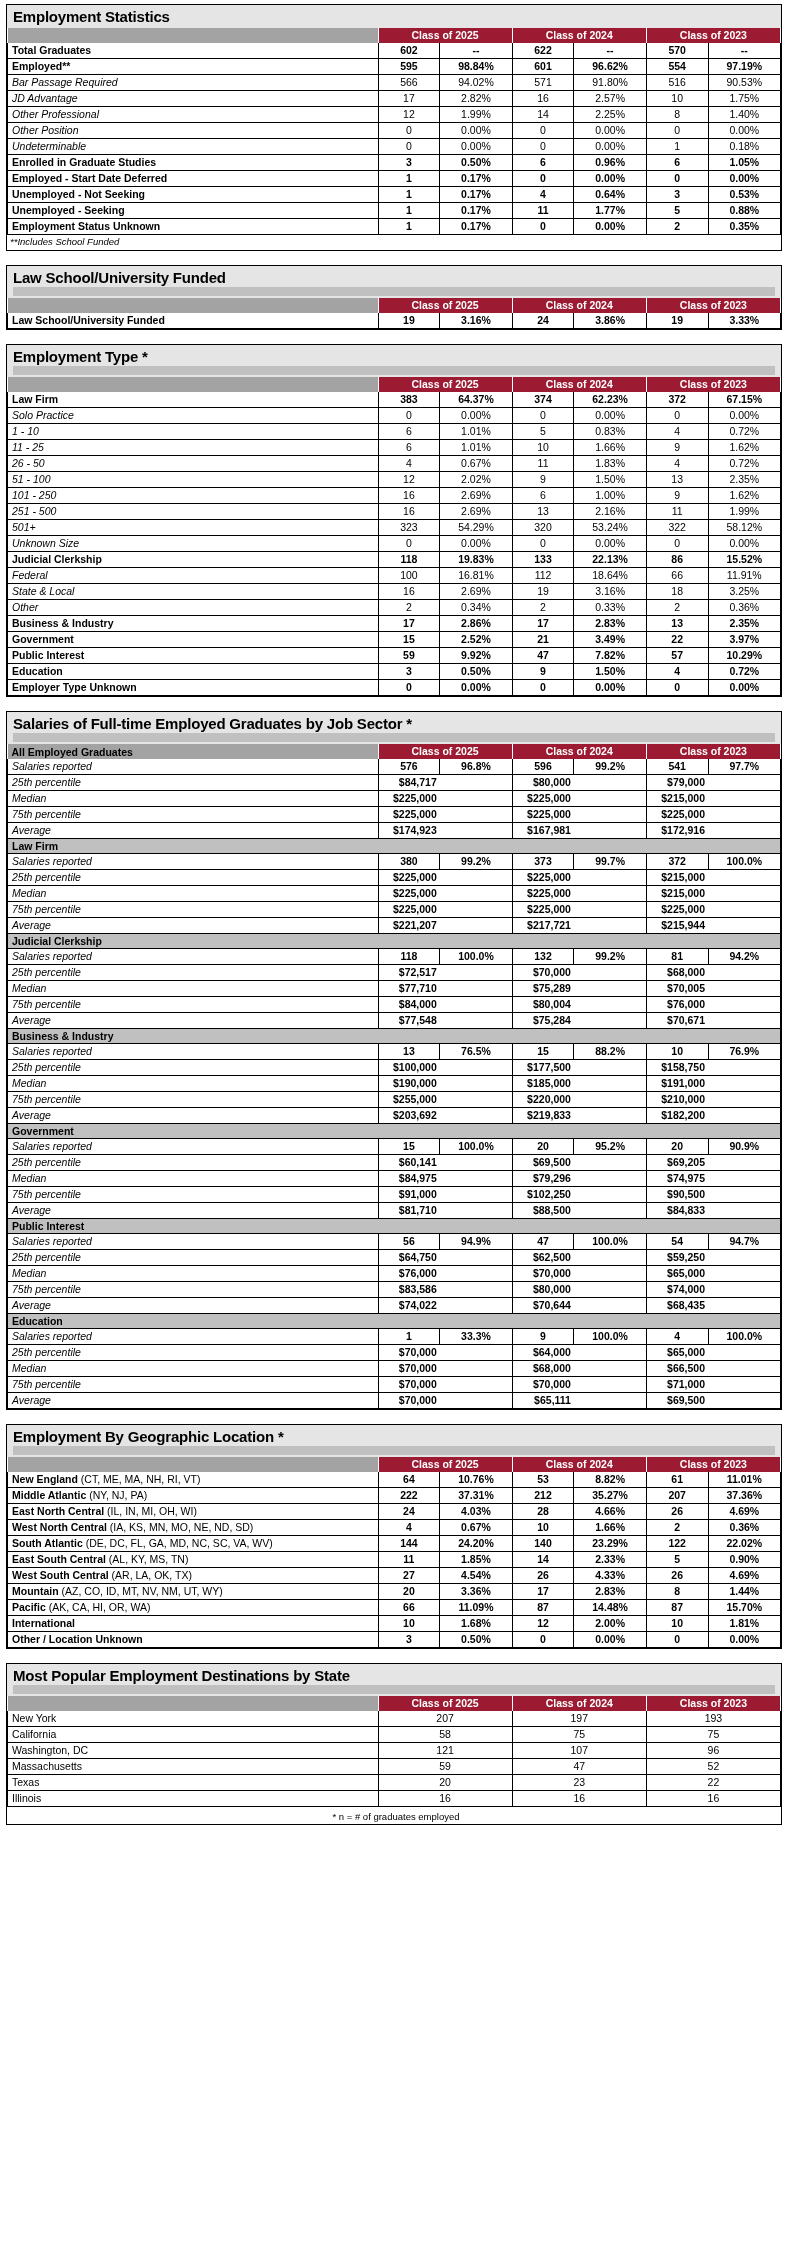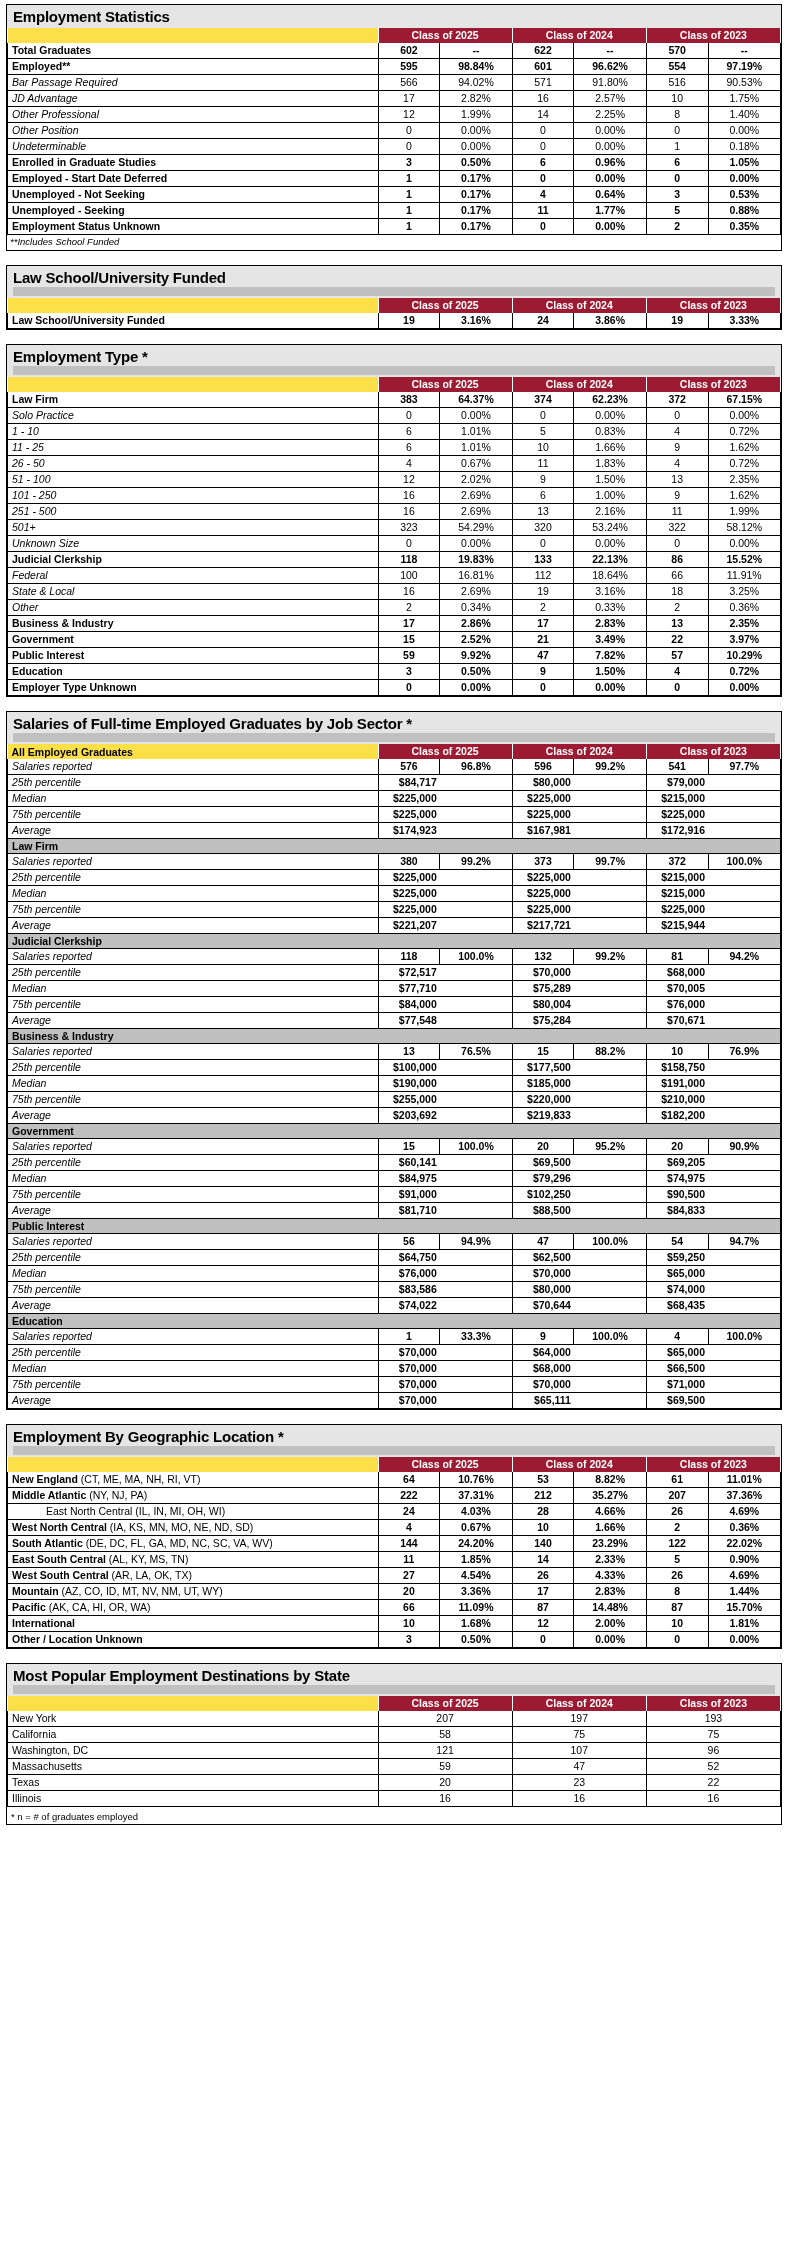--- a/index.html
+++ b/index.html
@@ -7,35 +7,35 @@
   .page{width:788px;box-sizing:border-box;padding:4px 6px 6px 6px;}
   .panel{border:1px solid #000;margin-bottom:14px;background:#ffffff;}
   .panel-head{background:#e5e5e5;padding:3px 6px 2px 6px;}
   .panel-title{font-size:15px;font-weight:bold;color:#000;letter-spacing:-0.2px;line-height:18px;}
   .spacer-grey{background:#c0c0c0;height:9px;}
   table{border-collapse:collapse;width:100%;table-layout:fixed;font-size:10px;padding-left:16px;}
   col.c-label{width:348px;}
   col.c-n{width:58px;}
   col.c-p{width:68px;}
   th,td{padding:0;margin:0;}
-  .hdr-blank{background:#fde047;border:none;}
+  .hdr-blank{background:#a3a3a3;border:none;}
   .hdr-year{background:#9c1b32;color:#fff;font-weight:bold;font-size:10.5px;text-align:center;
             border-left:1px solid #fff;border-right:1px solid #fff;height:15px;line-height:15px;}
   tr.r td{border-bottom:1px solid #000;border-right:1px solid #000;height:15px;line-height:15px;}
   tr.r td:first-child{border-left:1px solid #000;}
   td.lbl{text-align:left;padding-left:4px;font-size:10.5px;}
   td.num{text-align:center;font-size:10.5px;}
   td.pct{text-align:center;font-size:10.5px;}
   .bold td{font-weight:bold;}
   .ital td.lbl{font-style:italic;font-weight:normal;}
   .ital td.num,.ital td.pct{font-weight:normal;}
   .indent{padding-left:14px;}
   .thick-bot td{border-bottom:2px solid #000;}
   .footnote{font-size:9.5px;font-style:italic;padding:1px 0 3px 3px;}
-  .footnote-plain{font-size:9.5px;padding:4px 0 2px 4px;}
+  .footnote-plain{font-size:9.5px;padding:4px 0 2px 4px;text-align:center;}
   .sec-band td{background:#c0c0c0;font-weight:bold;font-size:10.5px;text-align:left;padding-left:4px;
                border-bottom:1px solid #000;border-right:none;height:14px;line-height:14px;}
   .sec-band td:first-child{border-left:1px solid #000;}
   .sec-band td:last-child{border-right:1px solid #000;}
   td.money{text-align:right;padding-right:3px;font-weight:bold;font-size:10.5px;border-right:none !important;}
   td.money-blank{border-right:1px solid #000;}
   .geo-sub{font-weight:normal;}
 </style>
 </head>
 <body>
@@ -811,21 +811,21 @@
           <tr class="r bold">
             <td class="lbl" style="font-weight: normal;"><span style="font-weight: bold;">Middle Atlantic</span><span class="geo-sub"> (NY, NJ, PA)</span></td>
             <td class="num">222</td>
             <td class="pct">37.31%</td>
             <td class="num">212</td>
             <td class="pct">35.27%</td>
             <td class="num">207</td>
             <td class="pct">37.36%</td>
           </tr>
           <tr class="r bold">
-            <td class="lbl" style="font-weight: normal;"><span style="font-weight: normal; margin-left: 34px;">East North Central</span><span class="geo-sub"> (IL, IN, MI, OH, WI)</span></td>
+            <td class="lbl" style="font-weight: normal;"><span style="font-weight: bold;">East North Central</span><span class="geo-sub"> (IL, IN, MI, OH, WI)</span></td>
             <td class="num">24</td>
             <td class="pct">4.03%</td>
             <td class="num">28</td>
             <td class="pct">4.66%</td>
             <td class="num">26</td>
             <td class="pct">4.69%</td>
           </tr>
           <tr class="r bold">
             <td class="lbl" style="font-weight: normal;"><span style="font-weight: bold;">West North Central</span><span class="geo-sub"> (IA, KS, MN, MO, NE, ND, SD)</span></td>
             <td class="num">4</td>

